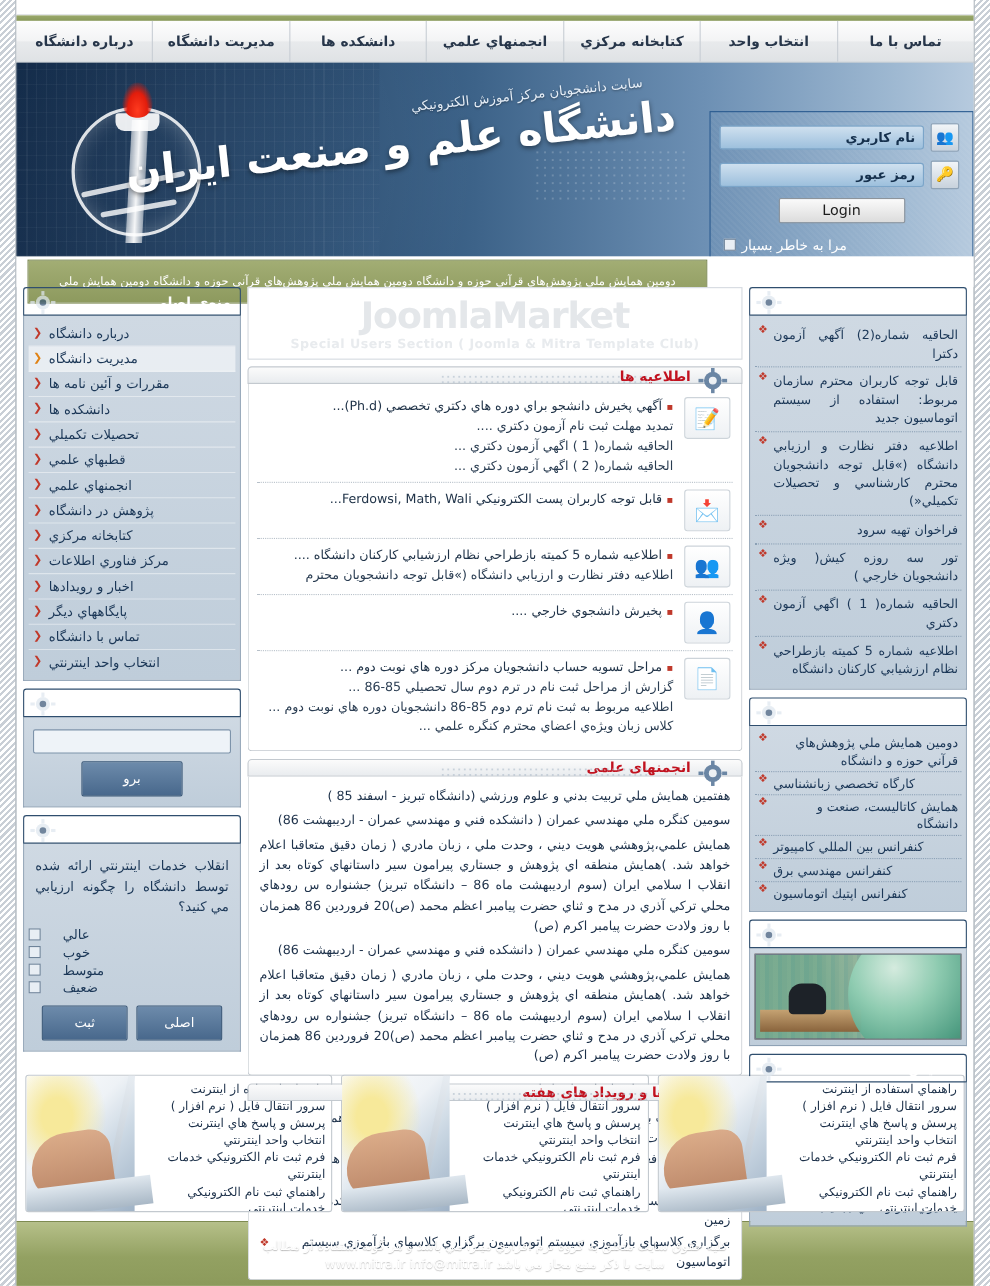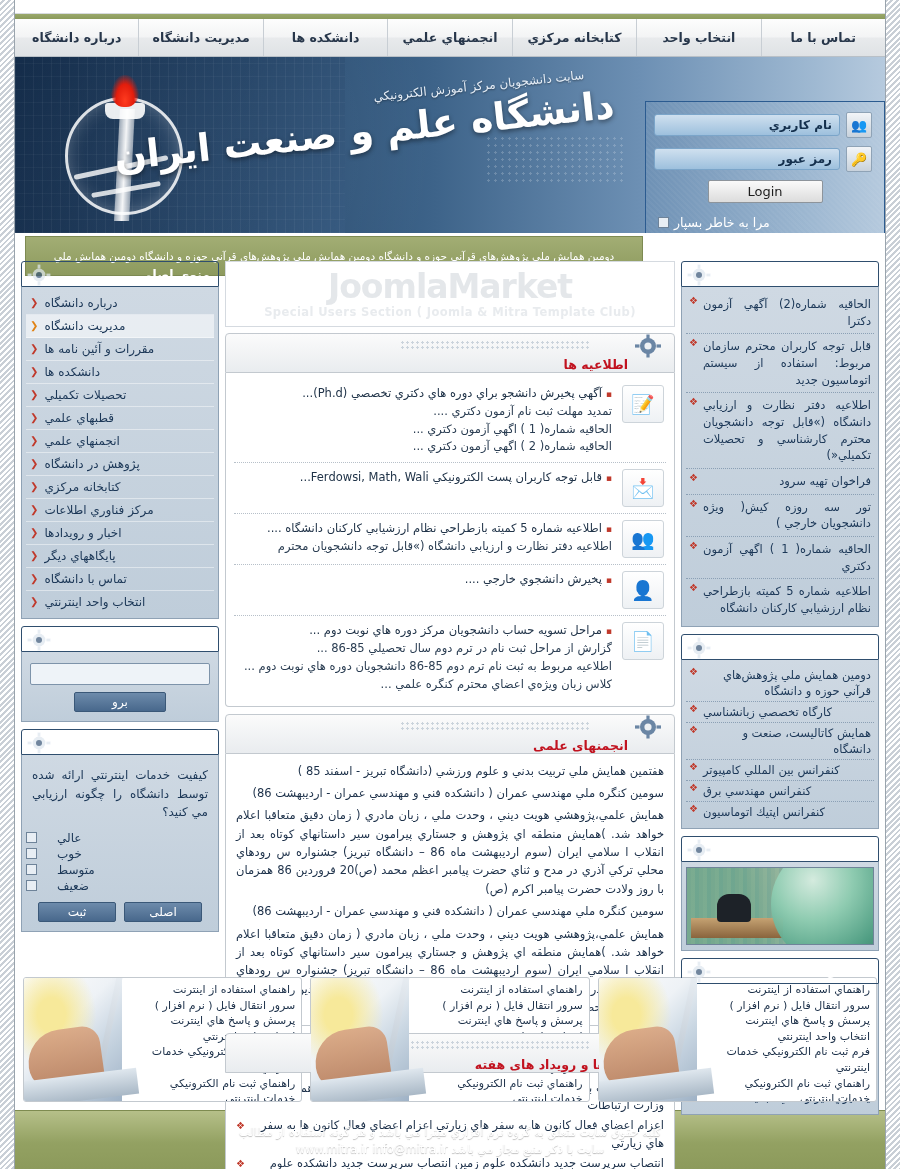--- a/index.html
+++ b/index.html
@@ -256,56 +256,56 @@
     background: #1d2228; border-radius: 12px 12px 4px 4px;
   }
 
   
   .search-input {
     display: block; width: 96%; margin: 6px auto 0 auto; height: 22px;
     background: #eef3f8; border: 1px solid #7d93aa; border-radius: 2px;
     font-family: inherit; font-size: 12px; padding: 0 6px; text-align: right;
   }
   .search-go {
-    display: block; margin: 7px auto 4px auto; width: 92px; height: 20px;
+    display: block; margin: 7px auto 4px auto; width: 92px; height: 32px;
     background: linear-gradient(to bottom,#6d8bab,#48688c);
     border: 1px solid #3a5878; border-radius: 2px;
     color: #ffffff; font-size: 12px; font-family: inherit; cursor: pointer;
   }
 
   
   .poll-q { font-size: 12px; color: #1b3757; text-align: justify; line-height: 1.55; padding: 6px 6px 8px 6px; }
   .poll-opt {
     display: flex; align-items: center; justify-content: flex-end; gap: 20px;
     font-size: 12px; color: #1b3757; padding: 1px 18px 1px 0; cursor: pointer;
   }
   .poll-btns { display: flex; gap: 8px; justify-content: center; padding: 8px 4px 4px 4px; }
   .poll-btn {
-    width: 78px; height: 20px;
+    width: 78px; height: 32px;
     background: linear-gradient(to bottom,#6d8bab,#48688c);
     border: 1px solid #3a5878; border-radius: 2px;
     color: #fff; font-size: 12px; font-family: inherit; cursor: pointer;
   }
 
   
   .watermark {
     height: 66px; background: #ffffff; border: 1px solid #d5dae0;
     display: flex; flex-direction: column; align-items: center; justify-content: center;
     margin-bottom: 6px;
   }
   .wm1 { font-size: 33px; font-weight: bold; color: #e4e7ea; letter-spacing: -1px; line-height: 1; direction: ltr; }
   .wm2 { font-size: 11.5px; font-weight: bold; color: #e8ebee; letter-spacing: .4px; margin-top: 2px; direction: ltr; }
 
   .panel { margin-bottom: 7px; }
   .panel-head {
-    position: relative; height: 40px;
+    position: relative; height: 16px;
     background:
       linear-gradient(to bottom,#fbfbfb,#e9ecef);
     border: 1px solid #c3c9cf; border-radius: 4px 4px 0 0;
-    display: flex; align-items: flex-end; justify-content: flex-start;
+    display: flex; align-items: center; justify-content: flex-start;
     padding: 0 46px 0 10px;
     font-size: 12.5px; font-weight: bold; color: #c1121f;
   }
   .panel-head .hdots {
     position: absolute; right: 84px; top: 6px; width: 190px; height: 11px;
     background-image: radial-gradient(#b8c4d0 1px, transparent 1.2px);
     background-size: 5px 5px; opacity: .7;
   }
   .panel-head .gear2 { position: absolute; right: 6px; top: 0px; width: 40px; height: 24px; }
   .panel-body {
@@ -858,21 +858,21 @@
                     <rect x="10.6" y="0.6" width="2.8" height="4"></rect>
                     <rect x="10.6" y="17.4" width="2.8" height="4"></rect>
                     <rect x="0.6" y="9.6" width="4" height="2.8"></rect>
                     <rect x="19.4" y="9.6" width="4" height="2.8"></rect>
                   </g>
                 </svg>
           </span>
           <span>نظر سنجی</span>
         </div>
         <div class="mod-body">
-          <div class="poll-q">كيفيت خدمات اينترنتي ارائه شده توسط دانشگاه را چگونه ارزيابي مي كنيد؟</div>
+          <div class="poll-q">انقلاب خدمات اينترنتي ارائه شده توسط دانشگاه را چگونه ارزيابي مي كنيد؟</div>
           <div class="poll-opt">
                 <span>عالي</span>
                 <span class="cb"></span>
               </div>
           <div class="poll-opt">
                 <span>خوب</span>
                 <span class="cb"></span>
               </div>
           <div class="poll-opt">
                 <span>متوسط</span>

